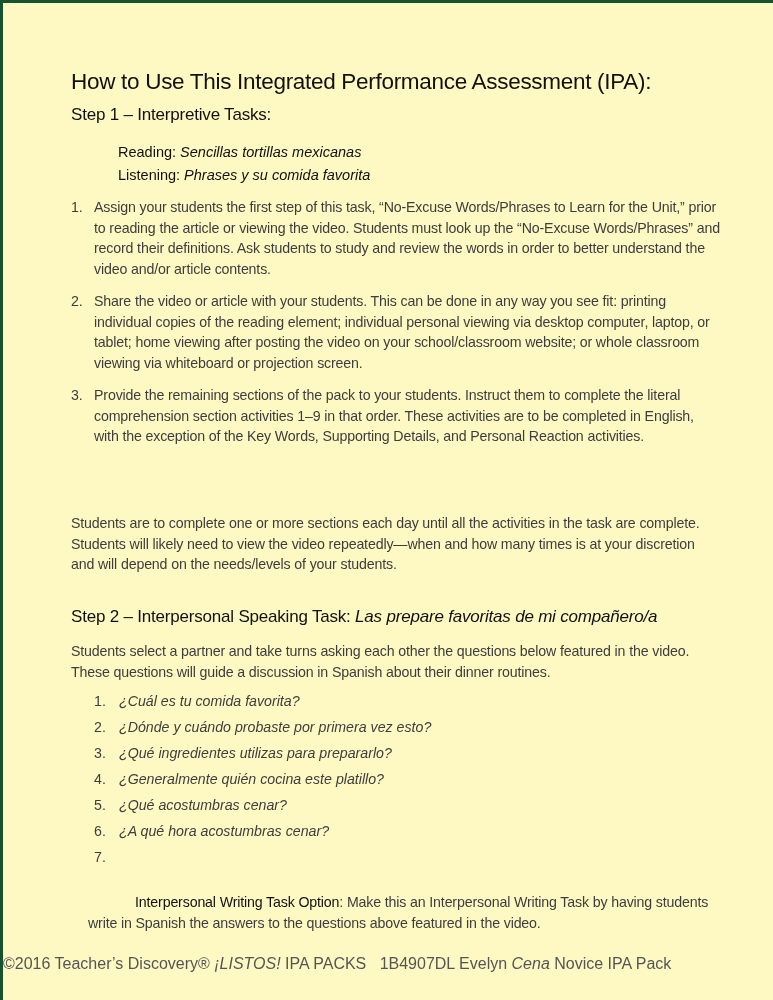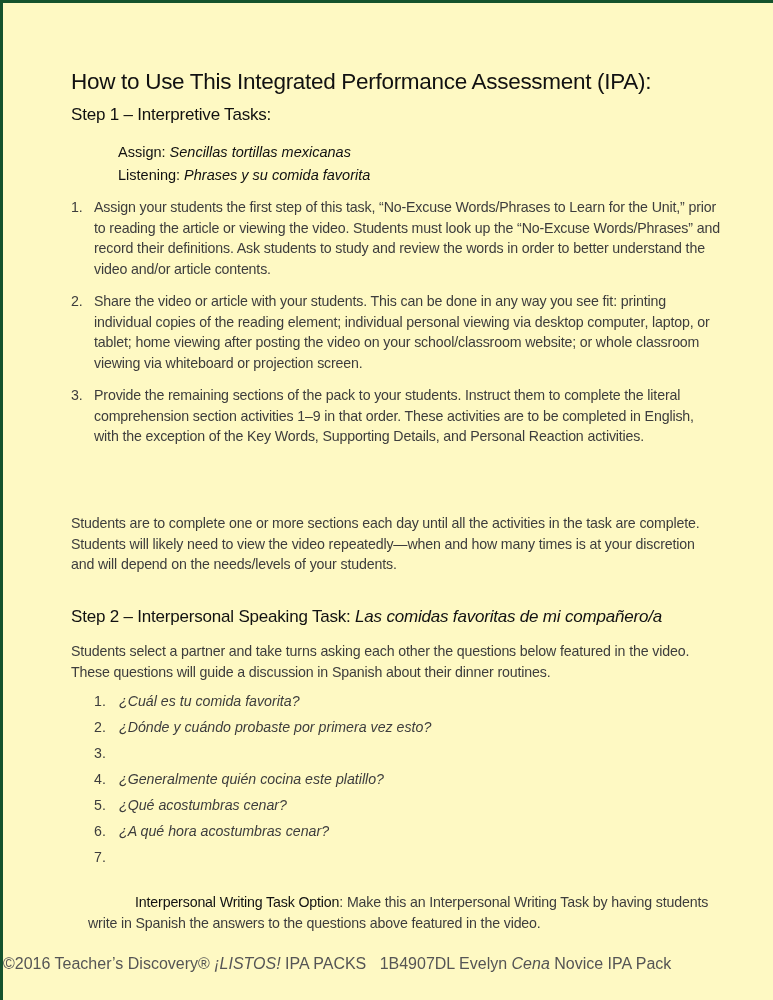--- a/index.html
+++ b/index.html
@@ -61,49 +61,49 @@
 <body>
 
 <div class="page">
 
   <div class="title">How to Use This Integrated Performance Assessment (IPA):</div>
 
   <div class="step-heading step1">Step 1 – Interpretive Tasks:</div>
 
   <div class="resources">
     <div class="resource-line">
-      <span>Assign: </span><i>Sencillas tortillas mexicanas</i>
+      <span>Reading: </span><i>Sencillas tortillas mexicanas</i>
     </div>
     <div class="resource-line">
       <span>Listening: </span><i>Phrases y su comida favorita</i>
     </div>
   </div>
 
   <div class="olist" style="top:194px;">
     <div class="oitem"><span class="num">1.</span><span>Assign your students the first step of this task, “No-Excuse Words/Phrases to Learn for the Unit,” prior to reading the article or viewing the video. Students must look up the “No-Excuse Words/Phrases” and record their definitions. Ask students to study and review the words in order to better understand the video and/or article contents.</span></div>
   </div>
   <div class="olist" style="top:288px;">
     <div class="oitem"><span class="num">2.</span><span>Share the video or article with your students. This can be done in any way you see fit: printing individual copies of the reading element; individual personal viewing via desktop computer, laptop, or tablet; home viewing after posting the video on your school/classroom website; or whole classroom viewing via whiteboard or projection screen.</span></div>
   </div>
   <div class="olist" style="top:382px;">
     <div class="oitem"><span class="num">3.</span><span>Provide the remaining sections of the pack to your students. Instruct them to complete the literal comprehension section activities 1–9 in that order. These activities are to be completed in English, with the exception of the Key Words, Supporting Details, and Personal Reaction activities.</span></div>
   </div>
 
   <div class="para" style="top:510px;">Students are to complete one or more sections each day until all the activities in the task are complete. Students will likely need to view the video repeatedly—when and how many times is at your discretion and will depend on the needs/levels of your students.</div>
 
   <div class="step-heading step2">
-    <span>Step 2 – Interpersonal Speaking Task: </span><i>Las comidas favoritas de mi compañero/a</i>
+    <span>Step 2 – Interpersonal Speaking Task: </span><i>Las prepare favoritas de mi compañero/a</i>
   </div>
 
   <div class="para" style="top:638px;">Students select a partner and take turns asking each other the questions below featured in the video. These questions will guide a discussion in Spanish about their dinner routines.</div>
 
   <div class="qlist">
     <div class="qitem"><span class="num">1.</span><span class="q">¿Cuál es tu comida favorita?</span></div>
     <div class="qitem"><span class="num">2.</span><span class="q">¿Dónde y cuándo probaste por primera vez esto?</span></div>
-    <div class="qitem"><span class="num">3.</span></div>
+    <div class="qitem"><span class="num">3.</span><span class="q">¿Qué ingredientes utilizas para prepararlo?</span></div>
     <div class="qitem"><span class="num">4.</span><span class="q">¿Generalmente quién cocina este platillo?</span></div>
     <div class="qitem"><span class="num">5.</span><span class="q">¿Qué acostumbras cenar?</span></div>
     <div class="qitem"><span class="num">6.</span><span class="q">¿A qué hora acostumbras cenar?</span></div>
     <div class="qitem"><span class="num">7.</span></div>
   </div>
 
   <div class="writing"><b>Interpersonal Writing Task Option</b><span>: Make this an Interpersonal Writing Task by having students write in Spanish the answers to the questions above featured in the video.</span></div>
 
   <div class="footer">
     <span>©2016 Teacher’s Discovery® </span>

